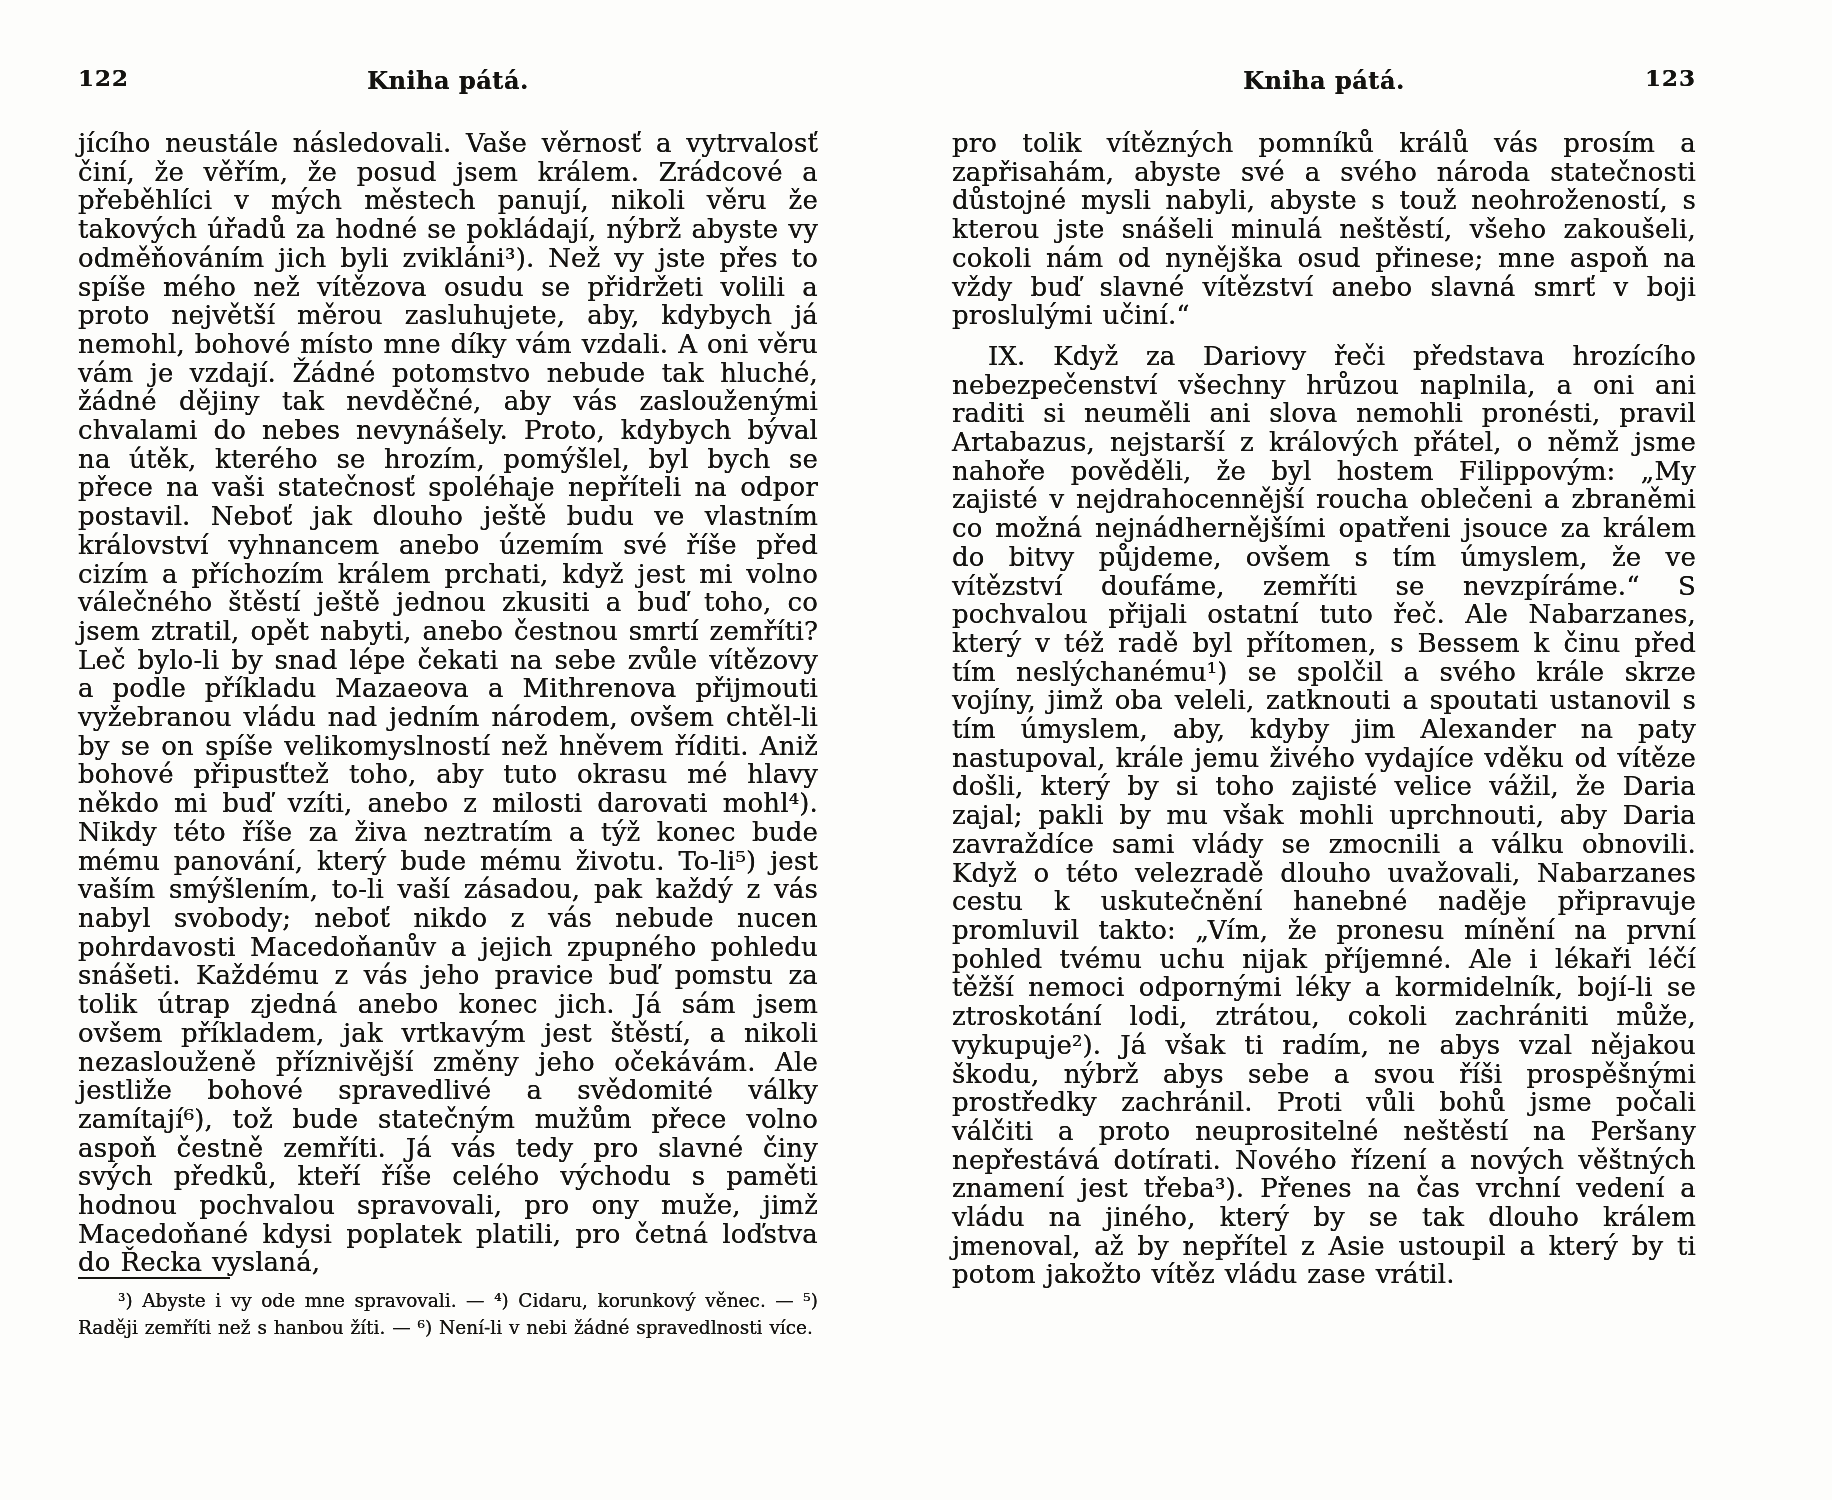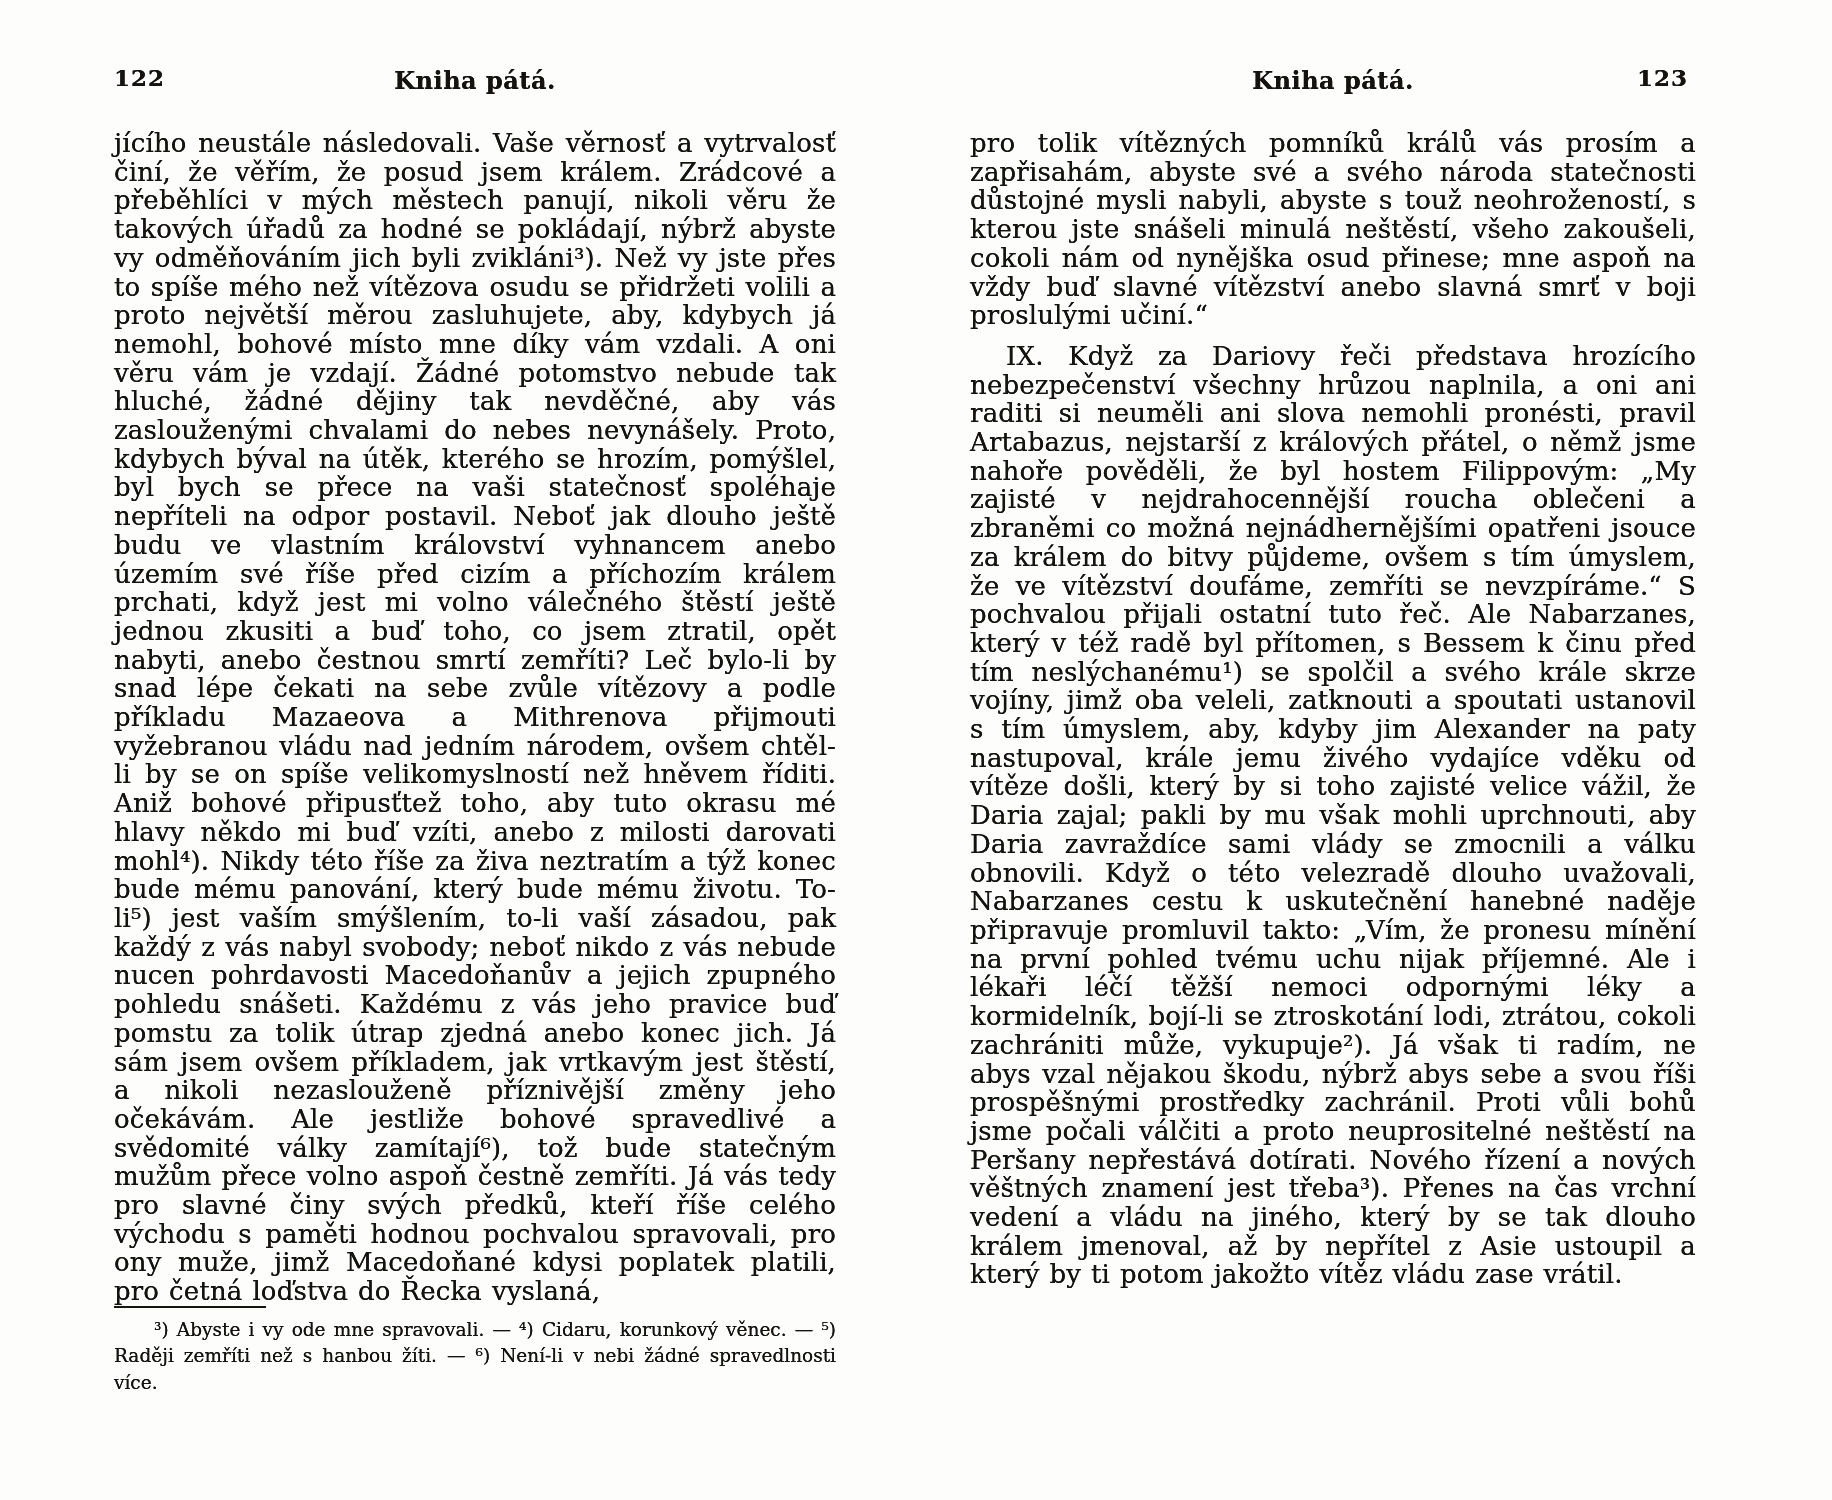--- a/index.html
+++ b/index.html
@@ -11,21 +11,20 @@
   }
   body {
     font-family: "DejaVu Serif", "Liberation Serif", serif;
     color: #141310;
     text-shadow: 0 0 0.4px currentColor; 
   }
   .spread {
     display: flex;
     width: 1832px;
     height: 1288px;
-    padding-left: 36px;
   }
   .page {
     display: flex;
     flex-direction: column;
     height: 100%;
   }
   .page-left  { width: 916px; padding: 66px 98px 256px 78px; }
   .page-right { width: 916px; padding: 66px 136px 256px 36px; }
 
   .page-header {
@@ -40,21 +39,21 @@
     letter-spacing: 0.5px;
   }
   .page-num {
     position: absolute;
     top: -2px;
     font-size: 23px;
     font-weight: bold;
     letter-spacing: 1px;
   }
   .num-left  { left: 0; }
-  .num-right { right: 8px; }
+  .num-right { right: 0; }
 
   .page-body {
     flex: 0 0 auto;
   }
   .para {
     font-size: 26px;
     line-height: 28.7px;
     text-align: justify;
     word-spacing: 1.5px;
     letter-spacing: 0.15px;

